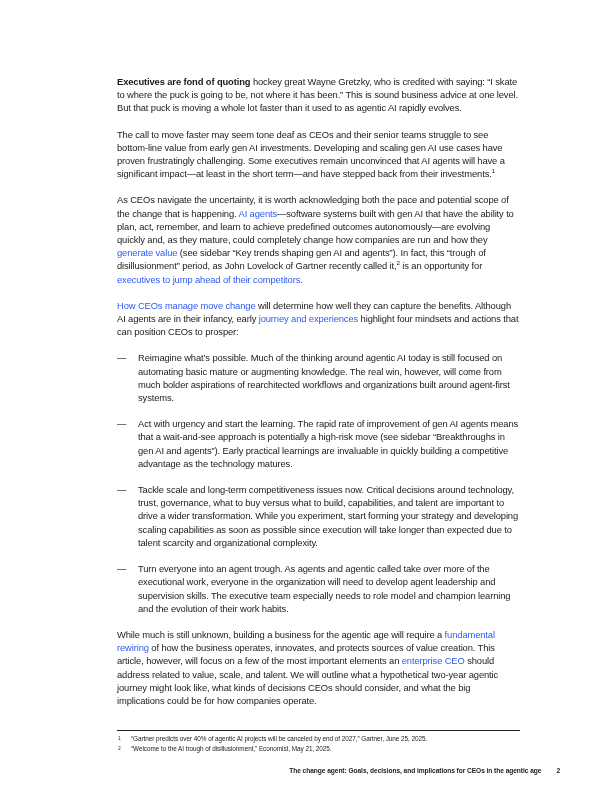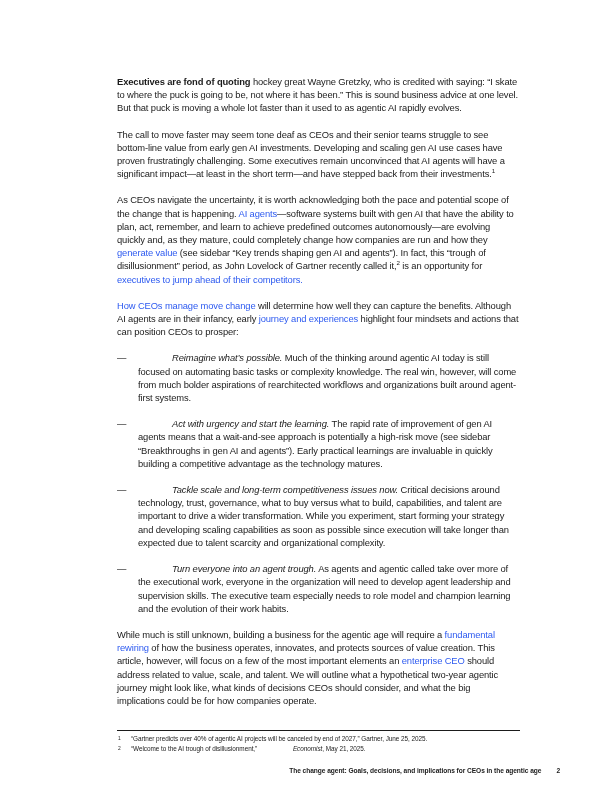--- a/index.html
+++ b/index.html
@@ -15,21 +15,21 @@
   .body-text{
     position:absolute;
     left:117px;top:75px;width:403px;
     font-size:9.4px;line-height:13.2px;letter-spacing:-0.12px;
   }
   .para{margin:0 0 13px 0;}
   .bullet{display:flex;margin:0 0 13px 0;}
   .bullet .marker{width:21px;flex:none;}
   .bullet-body{flex:1;}
   .run-b{font-weight:bold;}
-  .run-i{font-style:italic;margin-left:34px;}
+  .run-i{}
   .run-a{color:var(--link,#2e5bf0);cursor:pointer;}
   sup.run-sup{font-size:6.2px;line-height:0;}
   .footnotes{
     position:absolute;
     left:117px;top:730px;width:403px;
     border-top:1px solid #1b1b1b;
     padding-top:3px;
     font-size:6.4px;line-height:9.6px;letter-spacing:-0.05px;
   }
   .footnote{display:flex;}
@@ -47,21 +47,21 @@
 <body>
 
 <div class="page">
   <main class="body-text" id="blocks">
       <div class="para"><span class="run-b">Executives are fond of quoting </span><span class="run">hockey great Wayne Gretzky, who is credited with saying: “I skate to where the puck is going to be, not where it has been.” This is sound business advice at one level. But that puck is moving a whole lot faster than it used to as agentic AI rapidly evolves.</span></div>
       <div class="para"><span class="run">The call to move faster may seem tone deaf as CEOs and their senior teams struggle to see bottom-line value from early gen AI investments. Developing and scaling gen AI use cases have proven frustratingly challenging. Some executives remain unconvinced that AI agents will have a significant impact—at least in the short term—and have stepped back from their investments.</span><sup class="run-sup">1</sup></div>
       <div class="para"><span class="run">As CEOs navigate the uncertainty, it is worth acknowledging both the pace and potential scope of the change that is happening. </span><span class="run-a">AI agents</span><span class="run">—software systems built with gen AI that have the ability to plan, act, remember, and learn to achieve predefined outcomes autonomously—are evolving quickly and, as they mature, could completely change how companies are run and how they </span><span class="run-a">generate value</span><span class="run"> (see sidebar “Key trends shaping gen AI and agents”). In fact, this “trough of disillusionment” period, as John Lovelock of Gartner recently called it,</span><sup class="run-sup">2</sup><span class="run"> is an opportunity for </span><span class="run-a">executives to jump ahead of their competitors.</span></div>
       <div class="para"><span class="run-a">How CEOs manage move change</span><span class="run"> will determine how well they can capture the benefits. Although AI agents are in their infancy, early </span><span class="run-a">journey and experiences</span><span class="run"> highlight four mindsets and actions that can position CEOs to prosper:</span></div>
       <div class="bullet">
         <span class="marker">—</span>
-        <div class="bullet-body"><span class="run-i">Reimagine what’s possible.</span><span class="run"> Much of the thinking around agentic AI today is still focused on automating basic tasks or complexity knowledge. The real win, however, will come from much bolder aspirations of rearchitected workflows and organizations built around agent-first systems.</span></div>
+        <div class="bullet-body"><span class="run-i">Reimagine what’s possible.</span><span class="run"> Much of the thinking around agentic AI today is still focused on automating basic mature or augmenting knowledge. The real win, however, will come from much bolder aspirations of rearchitected workflows and organizations built around agent-first systems.</span></div>
       </div>
       <div class="bullet">
         <span class="marker">—</span>
         <div class="bullet-body"><span class="run-i">Act with urgency and start the learning.</span><span class="run"> The rapid rate of improvement of gen AI agents means that a wait-and-see approach is potentially a high-risk move (see sidebar “Breakthroughs in gen AI and agents”). Early practical learnings are invaluable in quickly building a competitive advantage as the technology matures.</span></div>
       </div>
       <div class="bullet">
         <span class="marker">—</span>
         <div class="bullet-body"><span class="run-i">Tackle scale and long-term competitiveness issues now.</span><span class="run"> Critical decisions around technology, trust, governance, what to buy versus what to build, capabilities, and talent are important to drive a wider transformation. While you experiment, start forming your strategy and developing scaling capabilities as soon as possible since execution will take longer than expected due to talent scarcity and organizational complexity.</span></div>
       </div>
       <div class="bullet">

